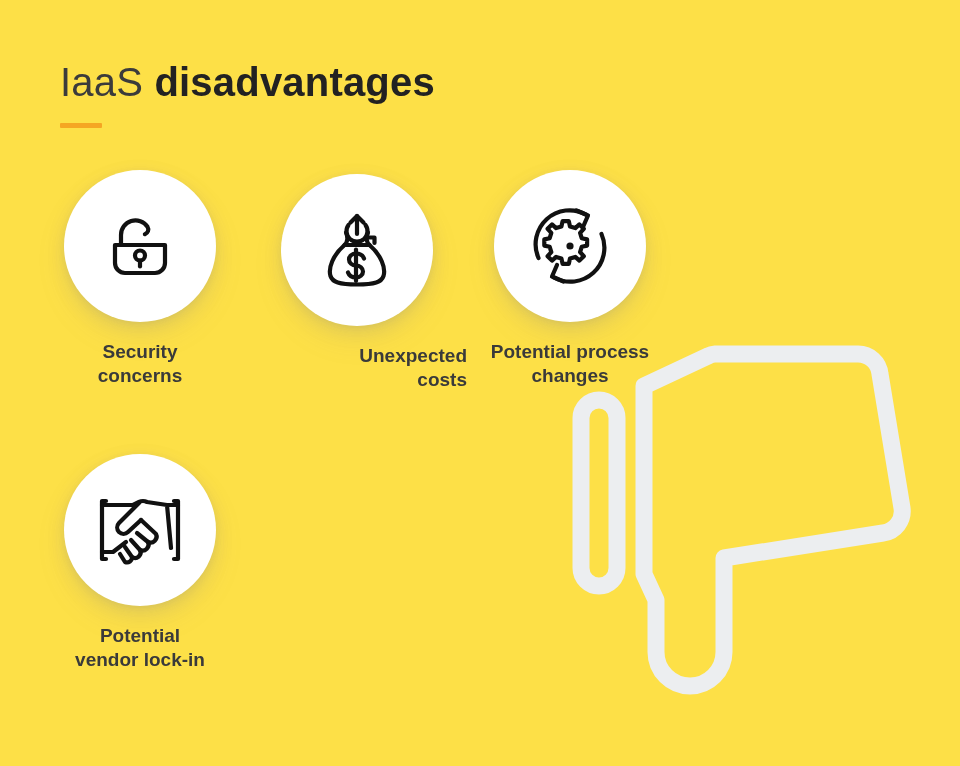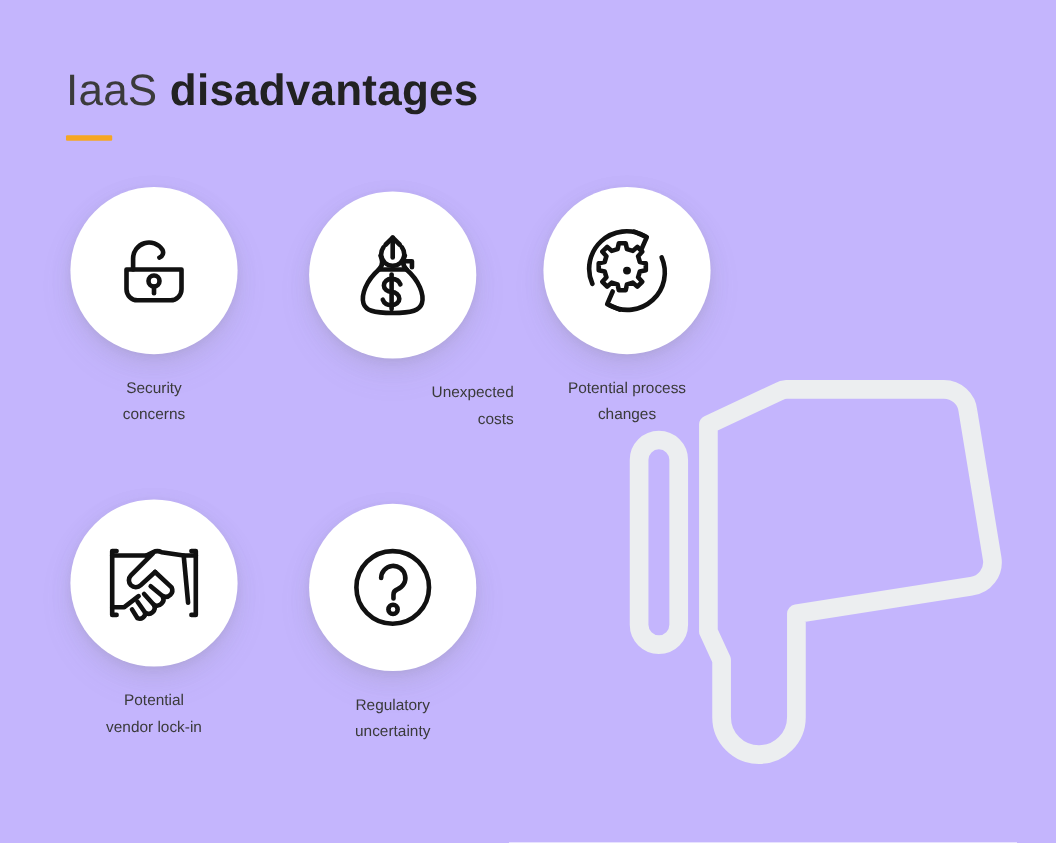--- a/index.html
+++ b/index.html
@@ -8,21 +8,21 @@
     width: 960px;
     height: 766px;
     background: #ffffff;
     font-family: "Liberation Sans", sans-serif;
   }
 
   #canvas {
     position: relative;
     width: 960px;
     height: 766px;
-    background: #c4b5fd;
+    background: #fde047;
     overflow: hidden;
   }
 
   
   #watermark {
     position: absolute;
     left: 556px;
     top: 330px;
     width: 390px;
     height: 400px;
@@ -82,23 +82,23 @@
                 0 14px 30px rgba(140,140,150,0.10);
     display: flex;
     align-items: center;
     justify-content: center;
   }
 
   .bubble svg { display: block; }
 
   .item-label {
     margin-top: 18px;
-    font-size: 14px;
+    font-size: 19px;
     line-height: 24px;
-    font-weight: 400;
+    font-weight: 700;
     color: #3a3a3a;
     white-space: pre-line;
   }
 
   
   #item-0 { left: 30px;  top: 170px; }
   #item-1 { left: 247px; top: 174px; text-align: right; }
   #item-2 { left: 460px; top: 170px; }
   
   #item-3 { left: 30px;  top: 454px; }
@@ -227,28 +227,15 @@
             <path d="M46 26.5
                      l5.3 1.6 4.1 -3.7 4.4 4.4 -3.7 4.1 1.6 5.3 5.4 1.2 0 6.2 -5.4 1.2 -1.6 5.3 3.7 4.1 -4.4 4.4 -4.1 -3.7 -5.3 1.6 -1.2 5.4 -6.2 0 -1.2 -5.4 -5.3 -1.6 -4.1 3.7 -4.4 -4.4 3.7 -4.1 -1.6 -5.3 -5.4 -1.2 0 -6.2 5.4 -1.2 1.6 -5.3 -3.7 -4.1 4.4 -4.4 4.1 3.7 5.3 -1.6 1.2 -5.4 6.2 0 Z"></path>
           </g>
           <circle cx="46" cy="46" r="3.6" fill="#111111"></circle>
         </svg>
       </div>
       <div class="item-label">Potential process
 changes</div>
     </div>
 
-    <div class="item" id="item-4">
-      <div class="bubble">
-        <svg width="80" height="80" viewBox="0 0 80 80" fill="none" xmlns="http://www.w3.org/2000/svg">
-          <g stroke="#111111" stroke-width="4.2" stroke-linecap="round" stroke-linejoin="round" fill="none">
-            <circle cx="40" cy="40" r="33"></circle>
-            <path d="M29.5 31.5 a11 11 0 1 1 14.5 10.4 a5 5 0 0 0 -3.3 4.7 L40.7 50"></path>
-            <circle cx="40.3" cy="60" r="4.2"></circle>
-          </g>
-        </svg>
-      </div>
-      <div class="item-label">Regulatory
-uncertainty</div>
-    </div>
 
   </div>
 </div>
 
 </body></html>

